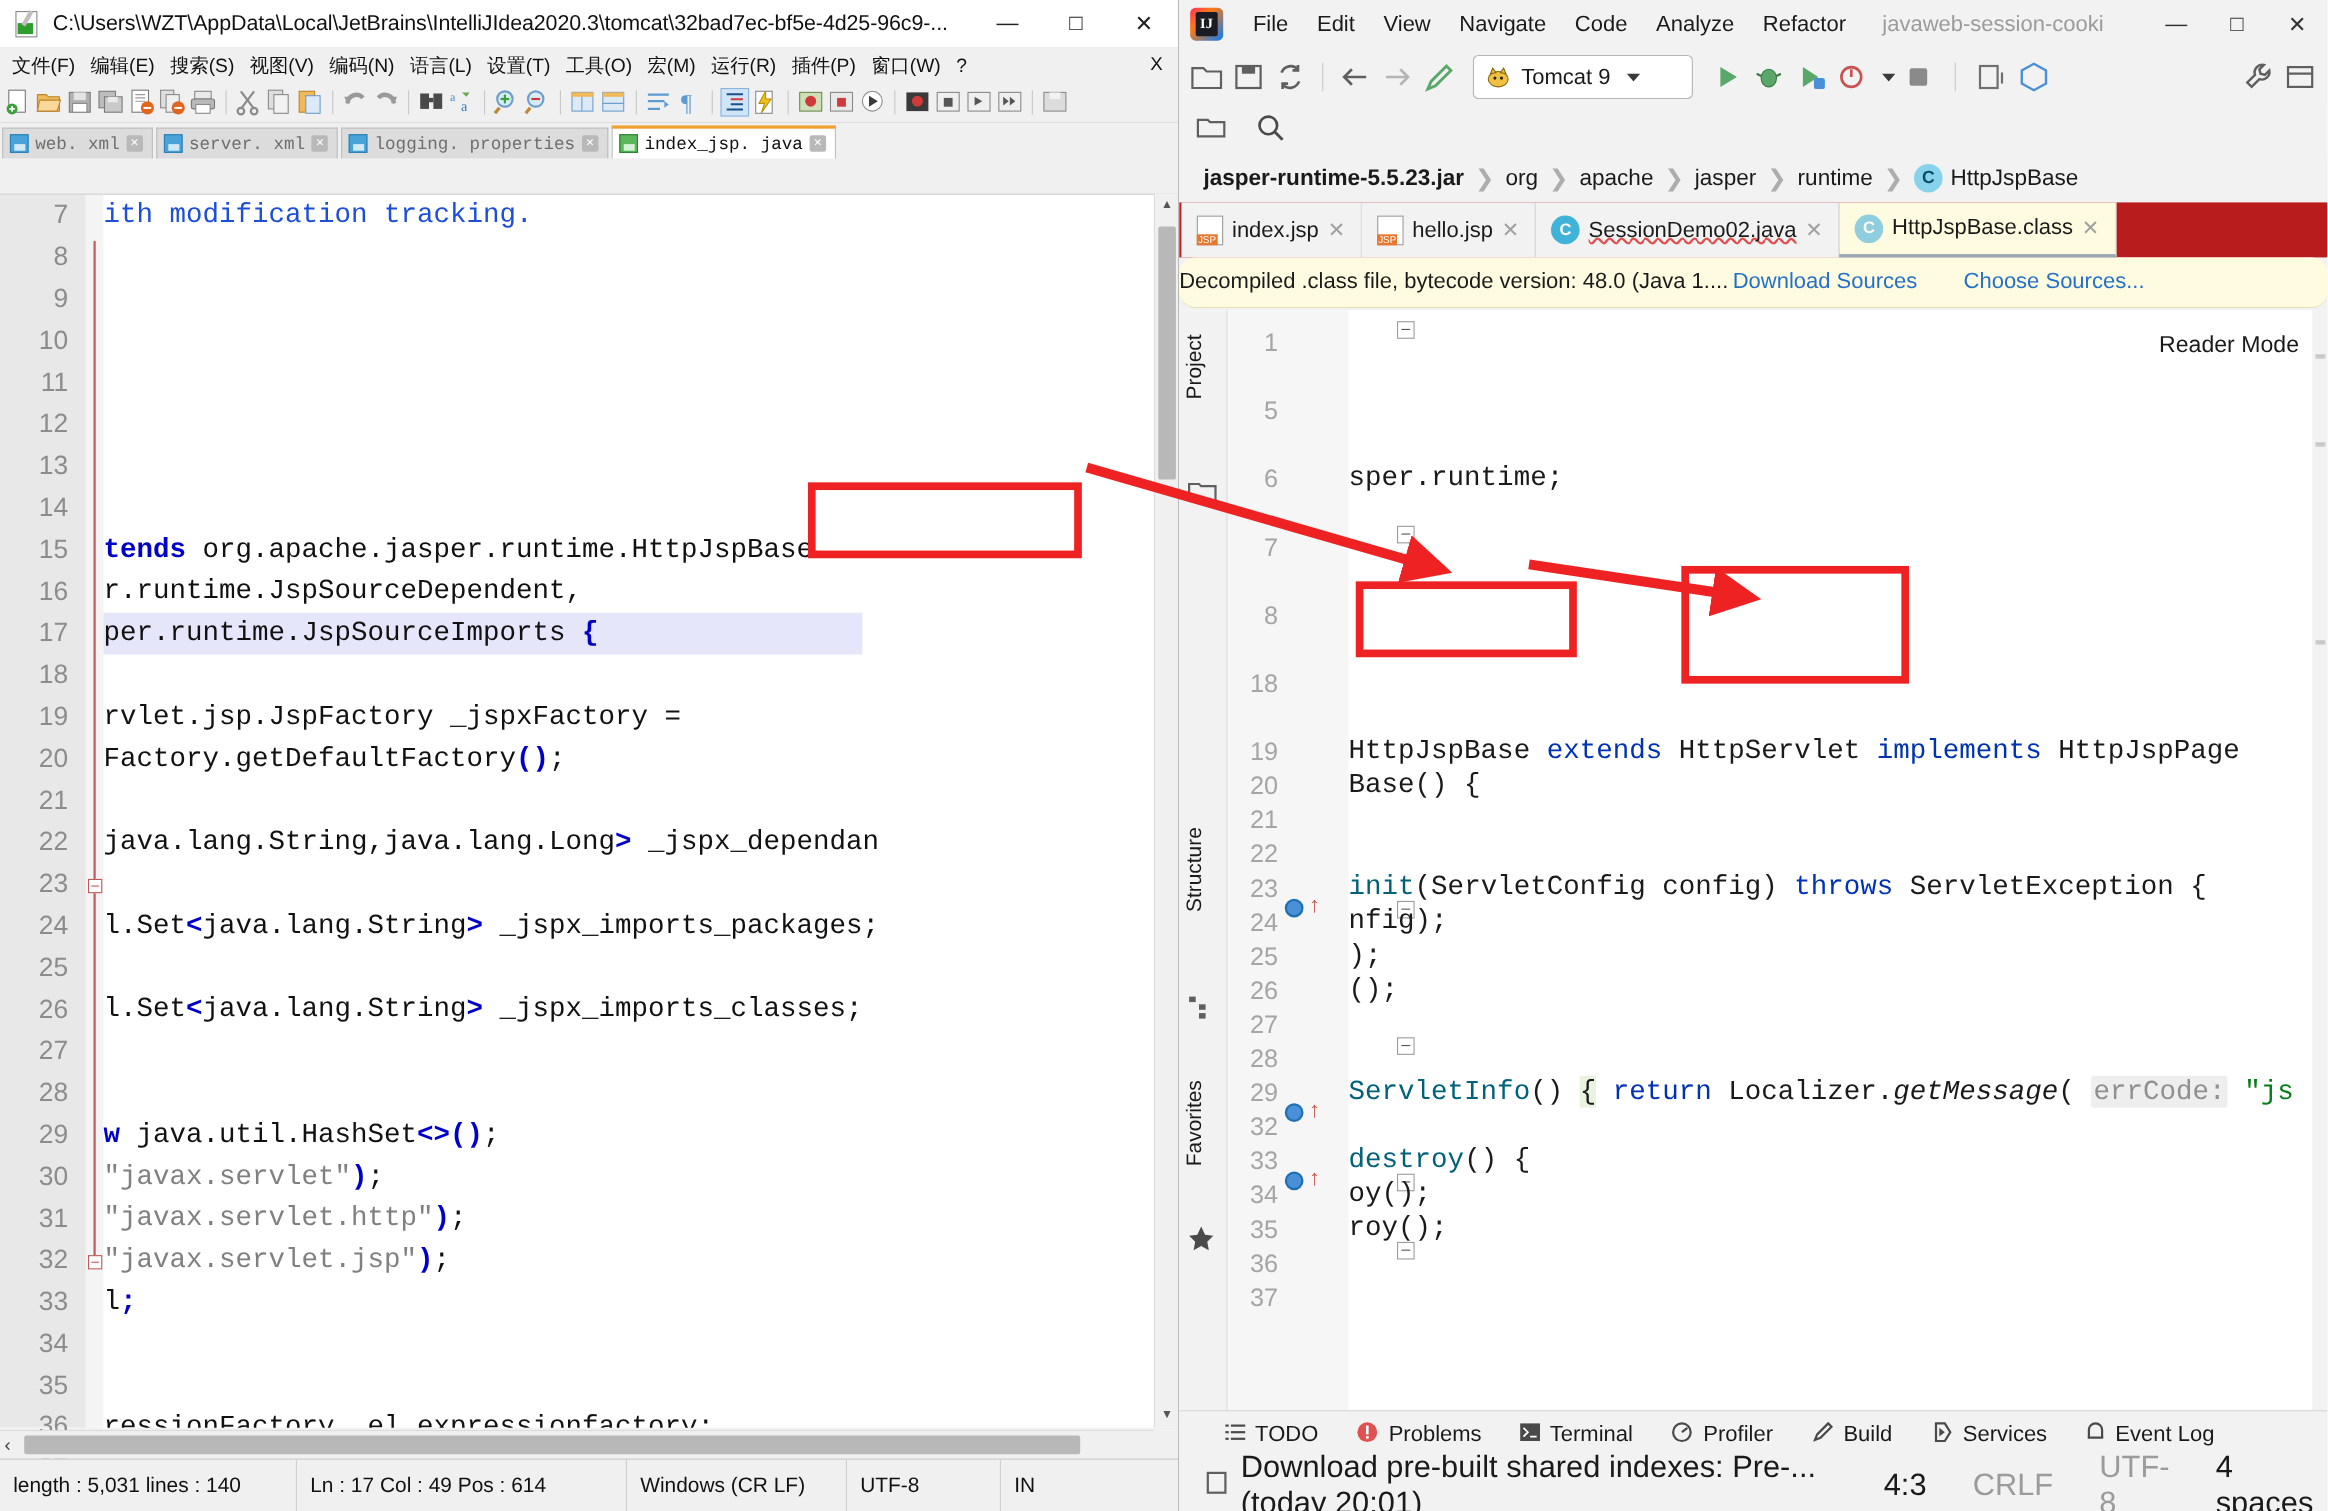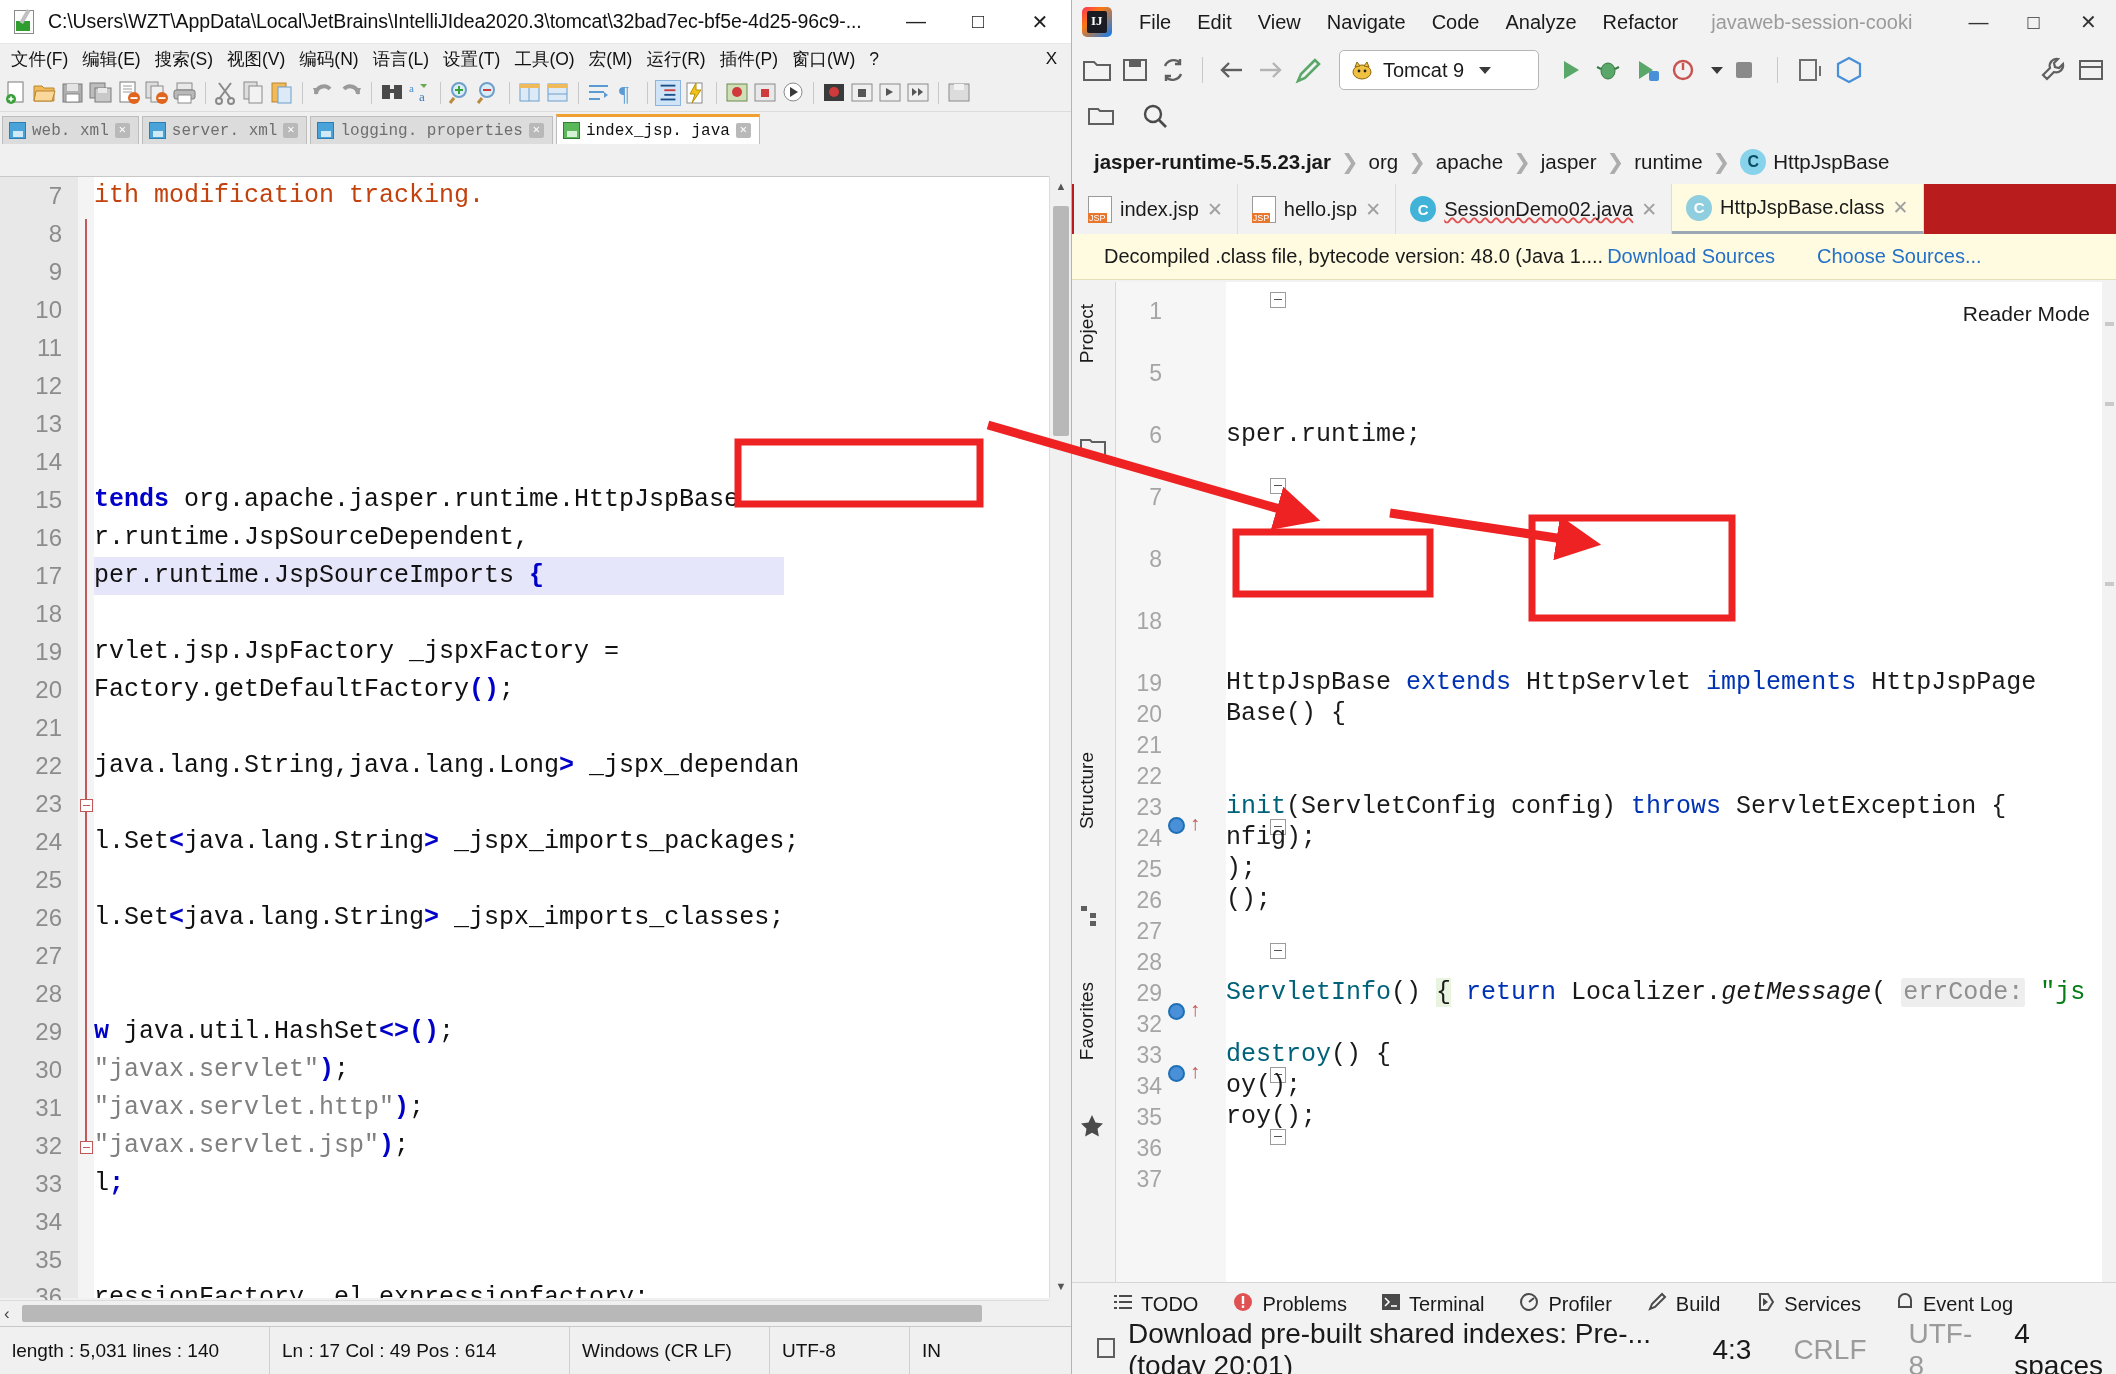--- a/index.html
+++ b/index.html
@@ -60,21 +60,21 @@
   .npp-fold { position:absolute; left:78px; top:0; width:16px; height:100%;
               background:#f4f4f4; }
   .npp-foldline { position:absolute; left:85px; top:42px; width:2px; height:930px;
                   background:#c05a5a; }
   .npp-code { position:absolute; left:94px; top:0; right:0; height:100%; }
   .nline { height:38px; line-height:38px; font-family:"Liberation Mono", monospace;
            font-size:25px; white-space:pre; color:#111; }
   .nnum { position:absolute; width:62px; text-align:right; height:38px; line-height:38px;
           font-family:"Liberation Sans", sans-serif; font-size:24px; color:#8c8c8c; }
   .kw  { color:#0000c8; font-weight:bold; }
-  .grn { color:#c2410c; }
+  .grn { color:#1d4ed8; }
   .punc{ color:#0000c8; font-weight:bold; }
   .str { color:#808080; }
   .hl-line { background:#e6e6fa; }
 
   .fold-box { position:absolute; left:80px; width:13px; height:13px; background:#fff;
               border:1px solid #c05a5a; }
   .fold-box::before { content:""; position:absolute; left:2px; top:5px; width:7px;
                       height:1px; background:#c05a5a; }
 
   .npp-vscroll { position:absolute; right:0; top:176px; width:22px; bottom:76px;
@@ -141,22 +141,22 @@
                     background:#e8762c; color:#fff; font-size:9px; padding:0 1px;
                     font-family:"Liberation Sans",sans-serif; line-height:10px; }
   .cls-ico { width:26px; height:26px; border-radius:50%; background:#41b3d8; color:#fff;
              font-size:15px; font-weight:bold; display:flex; align-items:center;
              justify-content:center; flex:0 0 auto; }
   .cls-ico.dim { background:#8fcede; }
   .itab-x { color:#a0a0a0; font-size:19px; }
   .squiggle { text-decoration:underline wavy #e05050; text-decoration-skip-ink:none; }
 
   .idea-notif { height:46px; background:#fffbe0; border-bottom:1px solid #e4dfb9;
-                display:flex; align-items:center; padding-left:32px; gap:0;
-                font-size:20px; color:#1a1a1a; white-space:nowrap; }
+                display:flex; align-items:center; gap:0;
+                font-size:20px; color:#1a1a1a; white-space:nowrap;border-radius:15px; }
   .notif-link { color:#2470c8; margin-left:4px; }
   .notif-link2 { color:#2470c8; margin-left:42px; }
 
   .idea-editor { position:absolute; left:0; top:282px; right:0; bottom:92px;
                  background:#fff; overflow:hidden; }
   .idea-leftbar { position:absolute; left:0; top:0; width:44px; height:100%;
                   background:#f2f2f2; border-right:1px solid #d6d6d6; }
   .lb-btn { position:absolute; left:6px; width:32px; height:32px; }
   .lb-vert { position:absolute; left:4px; writing-mode:vertical-rl; transform:rotate(180deg);
              font-size:19px; color:#1a1a1a; white-space:nowrap; }

